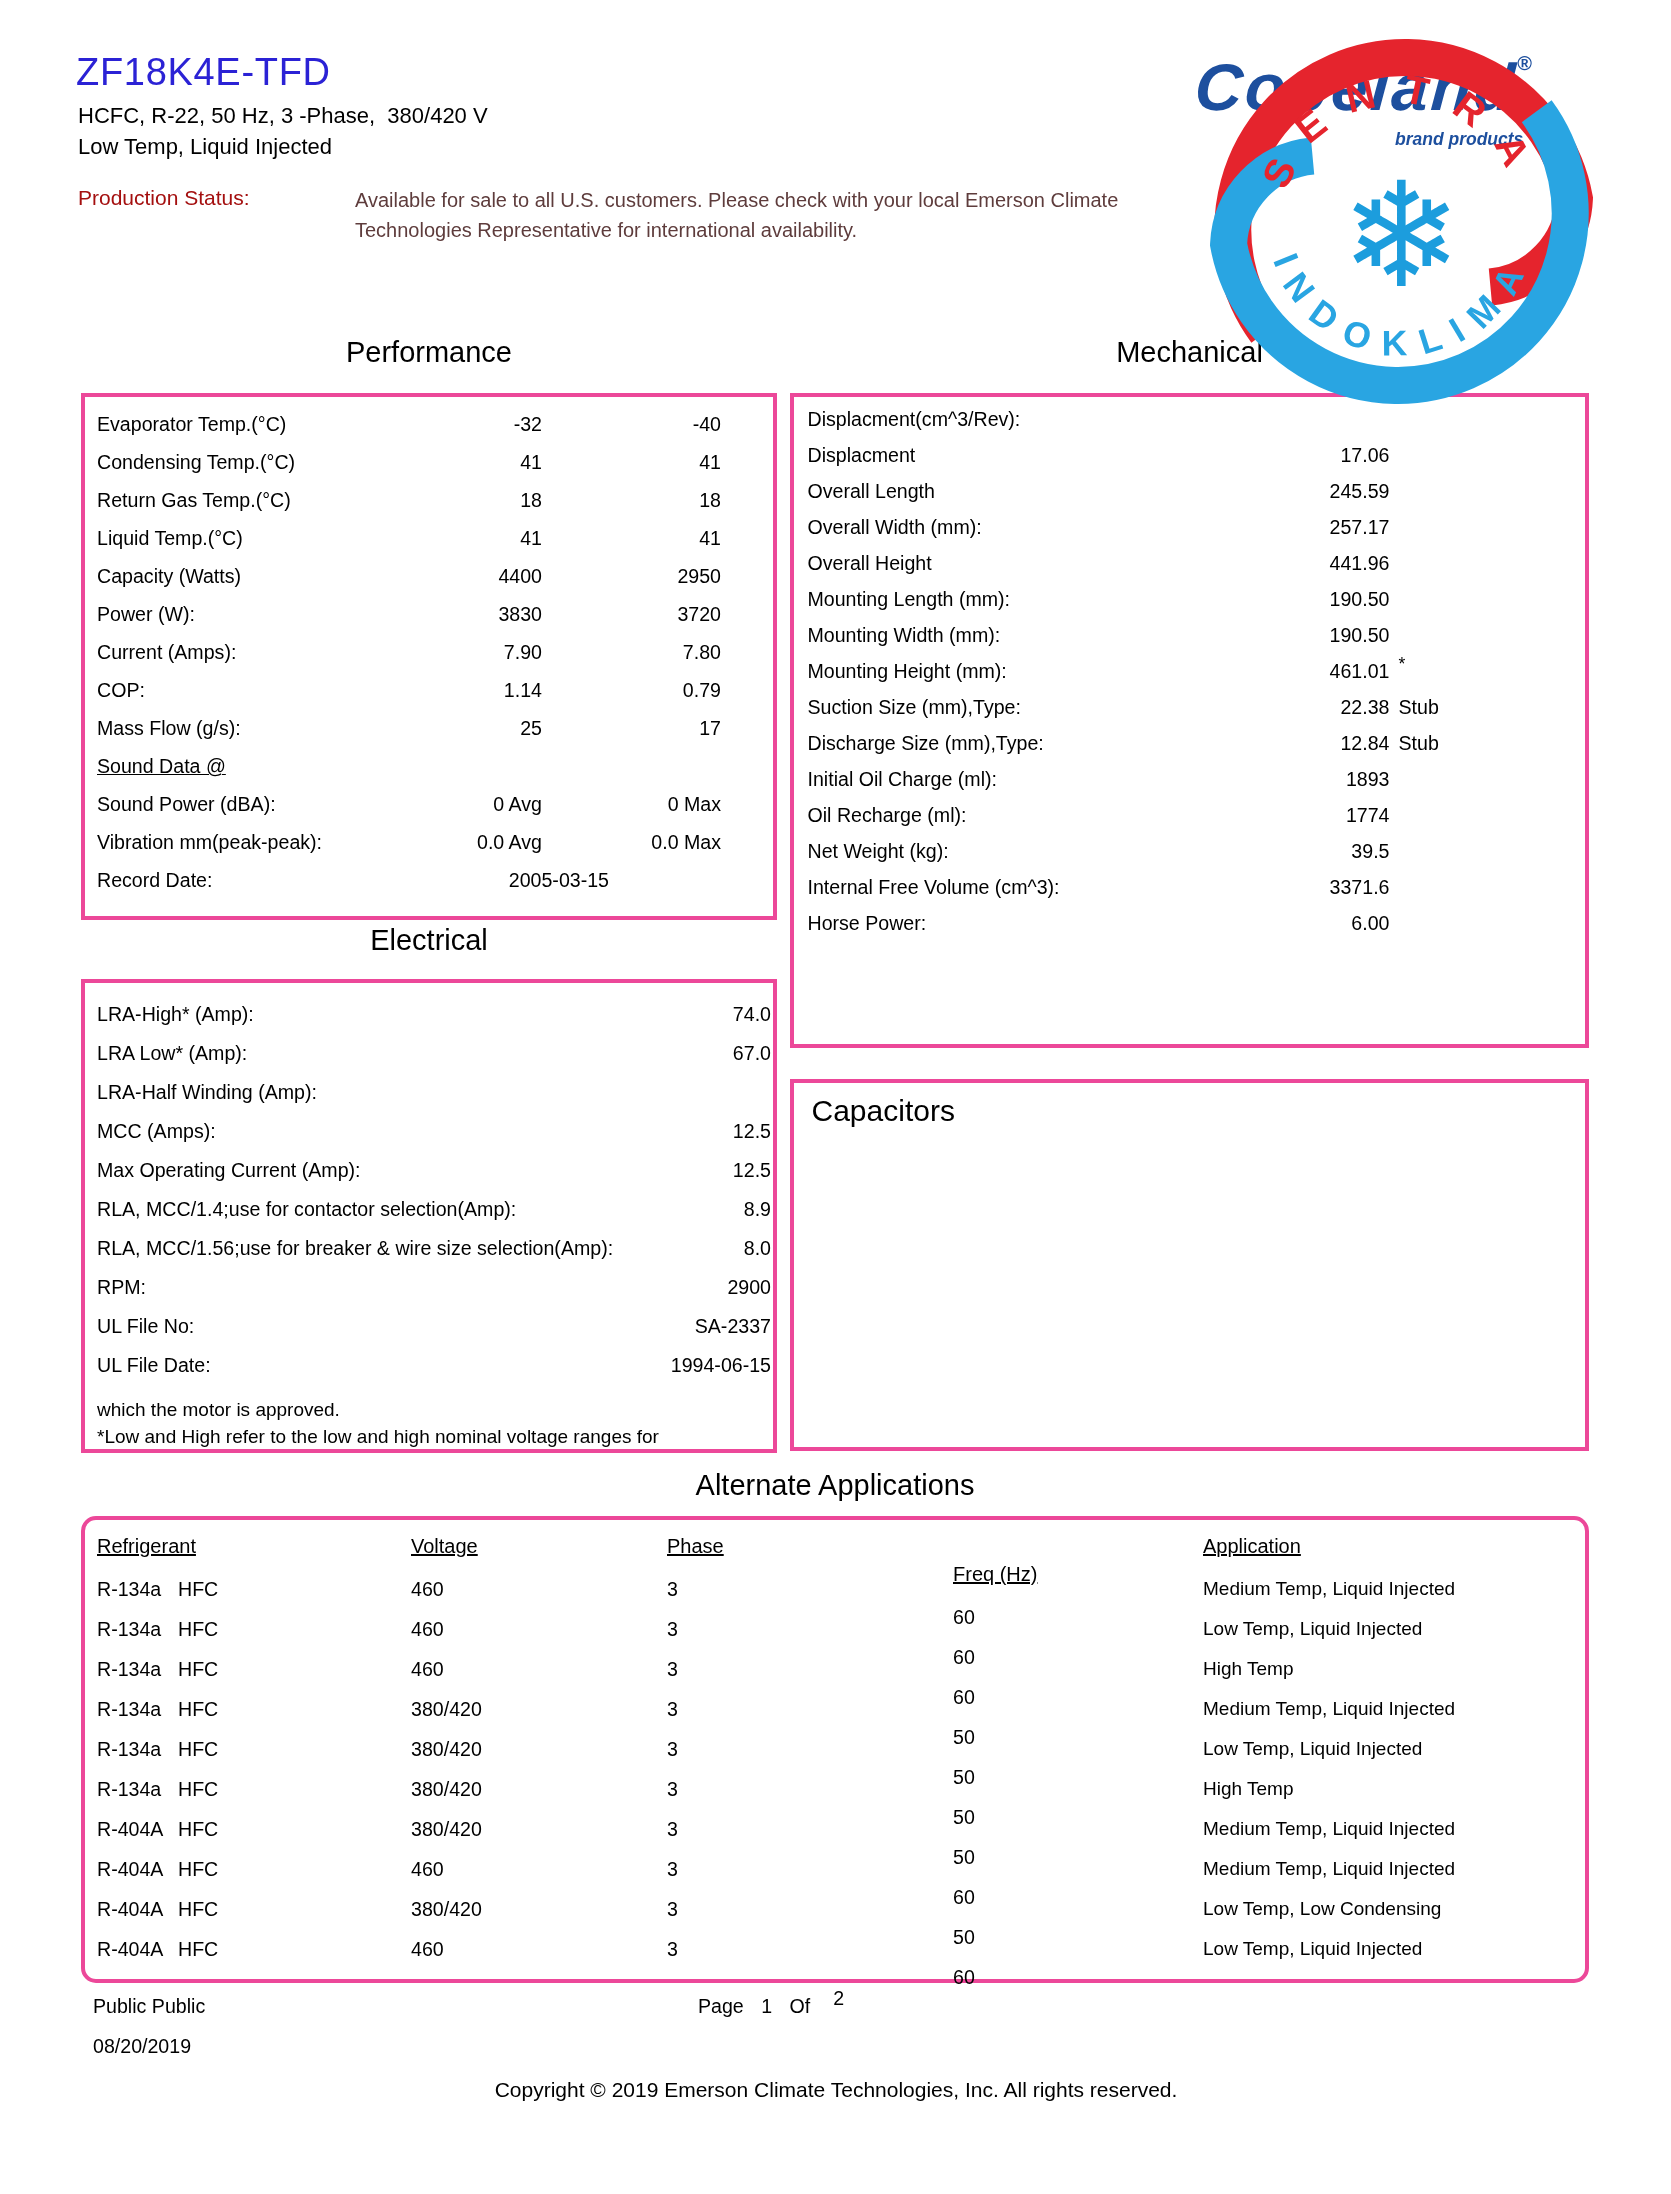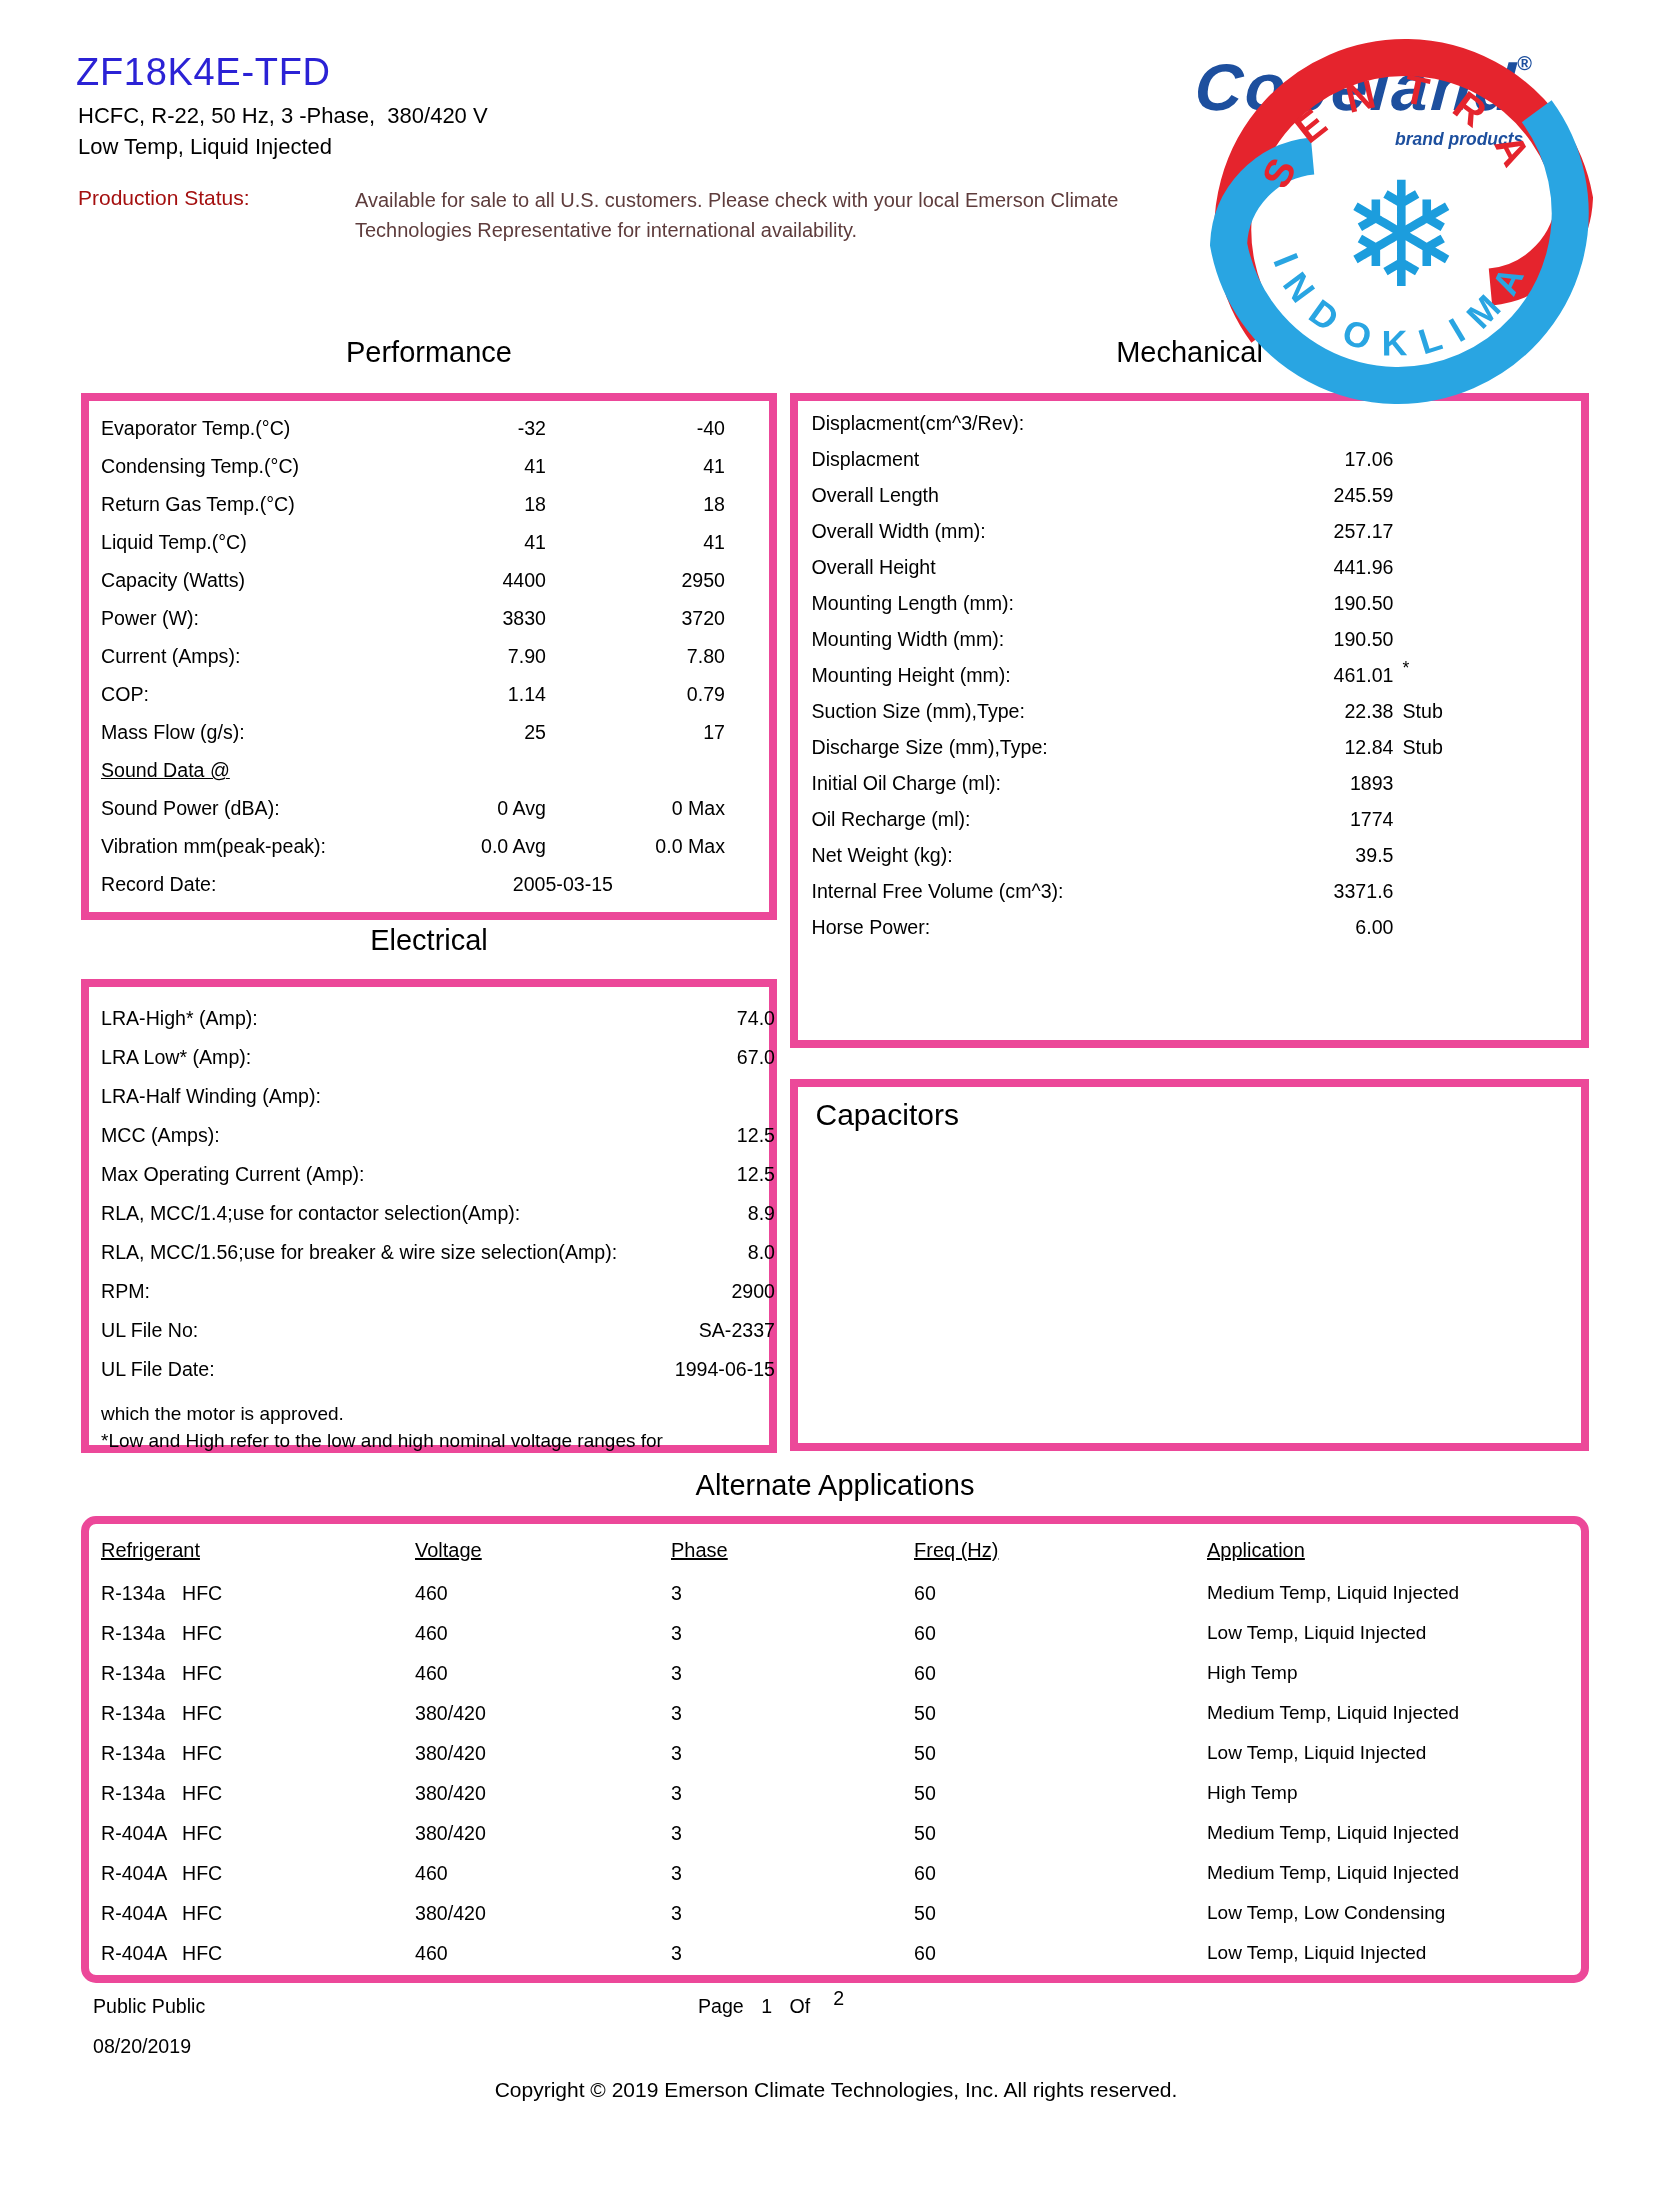--- a/index.html
+++ b/index.html
@@ -23,21 +23,21 @@
   .cop-tag  { position:absolute; left:200px; top:80px; font-size:17.5px; font-weight:bold; font-style:italic; }
   .stamp { position:absolute; left:1179px; top:8px; width:445px; height:427px; z-index:50; }
   .arc-red  { stroke:#e5242d; stroke-width:52; fill:none; }
   .arc-blue { stroke:#29a5e2; stroke-width:52; fill:none; }
   .st-top  { font-size:56px; font-weight:bold; fill:#e5242d; letter-spacing:34px; text-anchor:middle; }
   .st-bot  { font-size:50px; font-weight:bold; fill:#29a5e2; letter-spacing:22px; text-anchor:middle; }
   .st-flake{ font-size:205px; fill:#1c9ddd; text-anchor:middle; font-family:"DejaVu Sans", sans-serif; }
 
   
   .sec-title { position:absolute; font-size:29px; text-align:center; }
-  .box { position:absolute; border:8px solid #ec4899; background:transparent; }
+  .box { position:absolute; border:4px solid #ec4899; background:transparent; }
 
   
   .ptable { position:absolute; left:12px; top:16px; right:12px; font-size:19.6px; }
   .prow { position:relative; height:38px; }
   .plbl { position:absolute; left:0; white-space:nowrap; }
   .prow.ul .plbl { text-decoration:underline; }
   .pv1 { position:absolute; left:0; width:445px; text-align:right; white-space:nowrap; }
   .prow.wide .pv1 { width:512px; }
   .pv2 { position:absolute; left:0; width:624px; text-align:right; white-space:nowrap; }
 
@@ -62,21 +62,21 @@
 
   
   .atable { position:absolute; left:12px; top:15px; right:12px; font-size:20px; }
   .ahead { position:relative; height:43px; }
   .ahead span { text-decoration:underline; }
   .arow { position:relative; height:40px; font-size:19.6px; }
   .c-ref   { position:absolute; left:0; white-space:nowrap; }
   .c-rtype { position:absolute; left:81px; white-space:nowrap; }
   .c-volt  { position:absolute; left:314px; white-space:nowrap; }
   .c-phase { position:absolute; left:570px; white-space:nowrap; }
-  .c-freq  { position:absolute; left:813px; white-space:nowrap; }
+  .c-freq  { position:absolute; left:856px; white-space:nowrap;margin-top:28px; }
   .c-app   { position:absolute; left:1106px; white-space:nowrap; font-size:19px; }
 
   
   .f-class { position:absolute; left:93px; top:1995px; font-size:19.6px; }
   .f-page  { position:absolute; left:698px; top:1995px; font-size:19.6px; }
   .f-page .gap { margin-left:12px; }
   .f-page .raised { position:relative; top:-8px; margin-left:17.5px; }
   .f-date  { position:absolute; left:93px; top:2035px; font-size:19.6px; }
   .f-copy  { position:absolute; left:0; top:2078px; width:1672px; text-align:center; font-size:21px; }
 </style>

